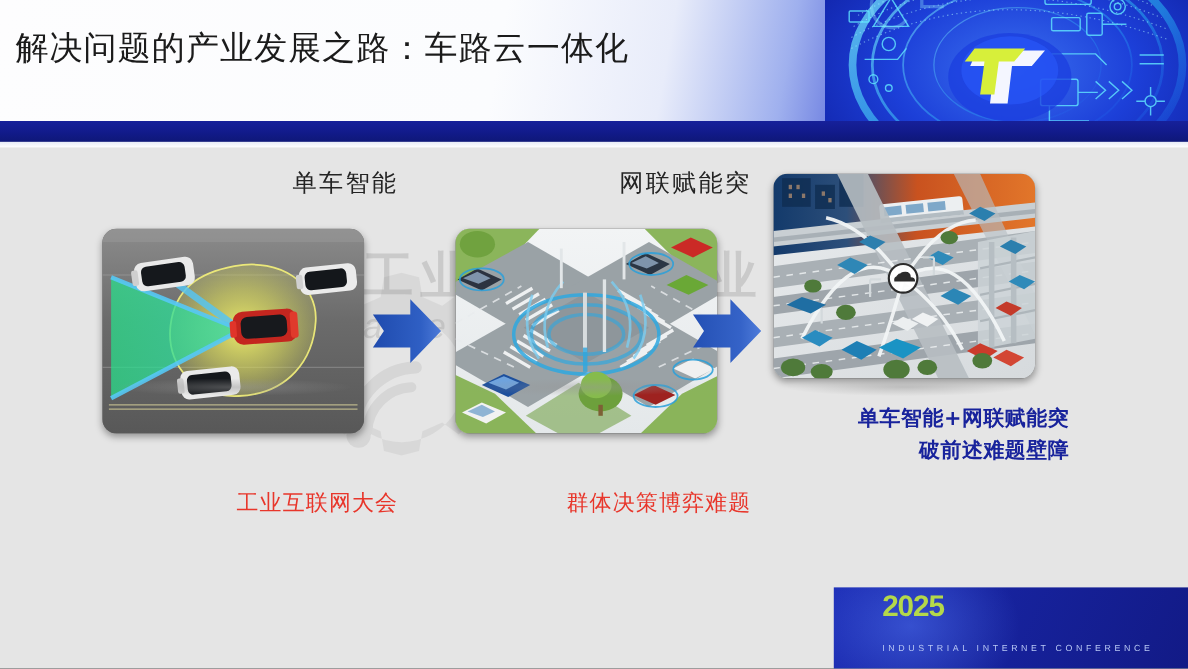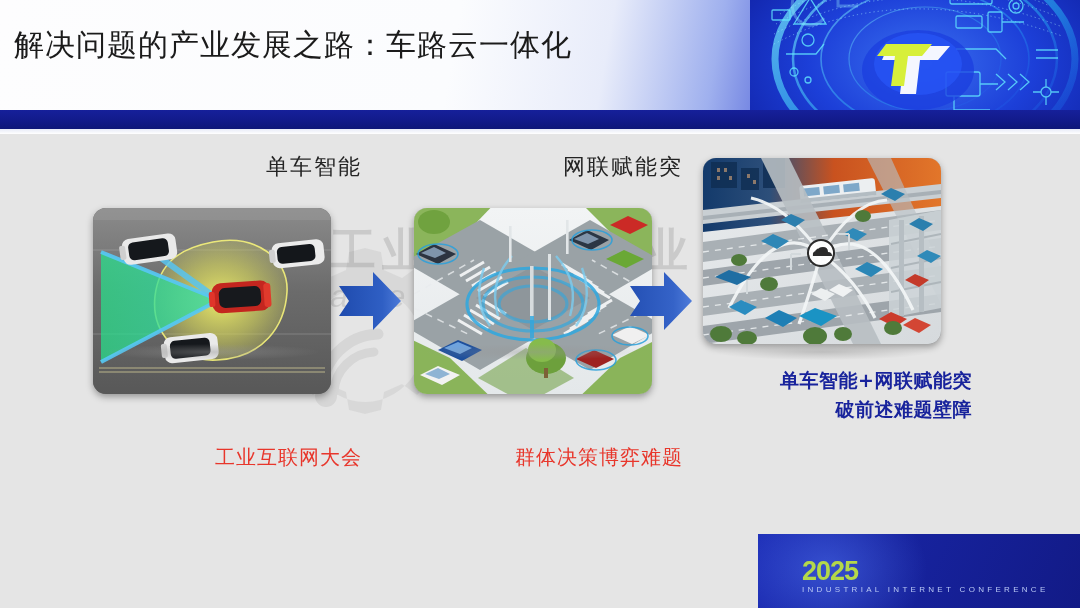--- a/index.html
+++ b/index.html
@@ -53,21 +53,21 @@
 
   
   .arrow{position:absolute;top:138px;width:66px;height:62px;}
   .arrow-1{left:337px;} .arrow-2{left:628px;}
 
   
   .footer{position:absolute;right:0;bottom:0;width:322px;height:74px;overflow:hidden;
     background:linear-gradient(115deg,#1b2bb4 0%,#17239f 40%,#121a86 100%);}
   .footer::before{content:"";position:absolute;left:-30px;top:-40px;width:200px;height:150px;
     background:radial-gradient(ellipse at center,rgba(90,130,255,.45),rgba(0,0,0,0) 70%);}
-  .f-row{position:absolute;left:44px;top:24px;display:flex;align-items:flex-start;}
+  .f-row{position:absolute;left:44px;top:4px;display:flex;align-items:flex-start;}
   .f-2025{font-size:27px;font-weight:700;color:#b4d84a;letter-spacing:-1px;line-height:1;
     font-family:"Liberation Sans",sans-serif;}
   .f-cn{font-size:27px;font-weight:700;color:#eef4ff;letter-spacing:1px;line-height:1;
     margin-left:4px;font-family:"DejaVu Sans","Liberation Sans",sans-serif;}
   .f-en{position:absolute;left:44px;top:51px;font-size:8px;color:#b9c8f5;
     letter-spacing:3.3px;white-space:nowrap;font-family:"Liberation Sans",sans-serif;}
 </style>
 </head>
 <body>
 

